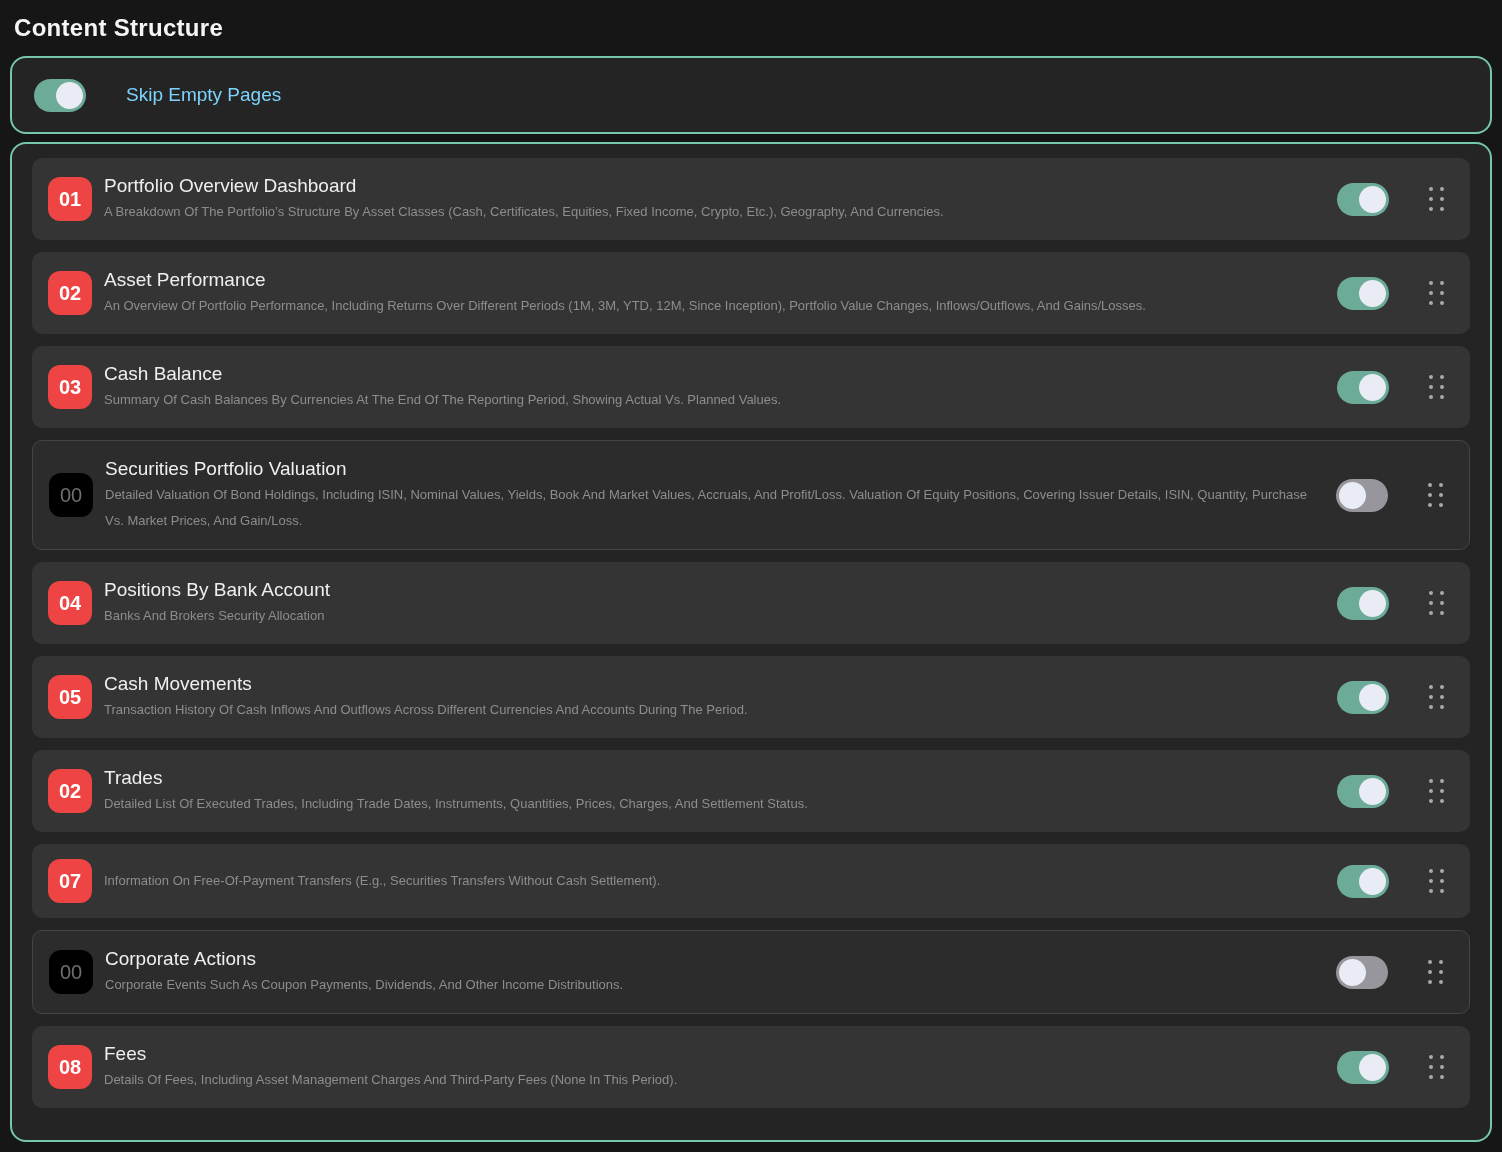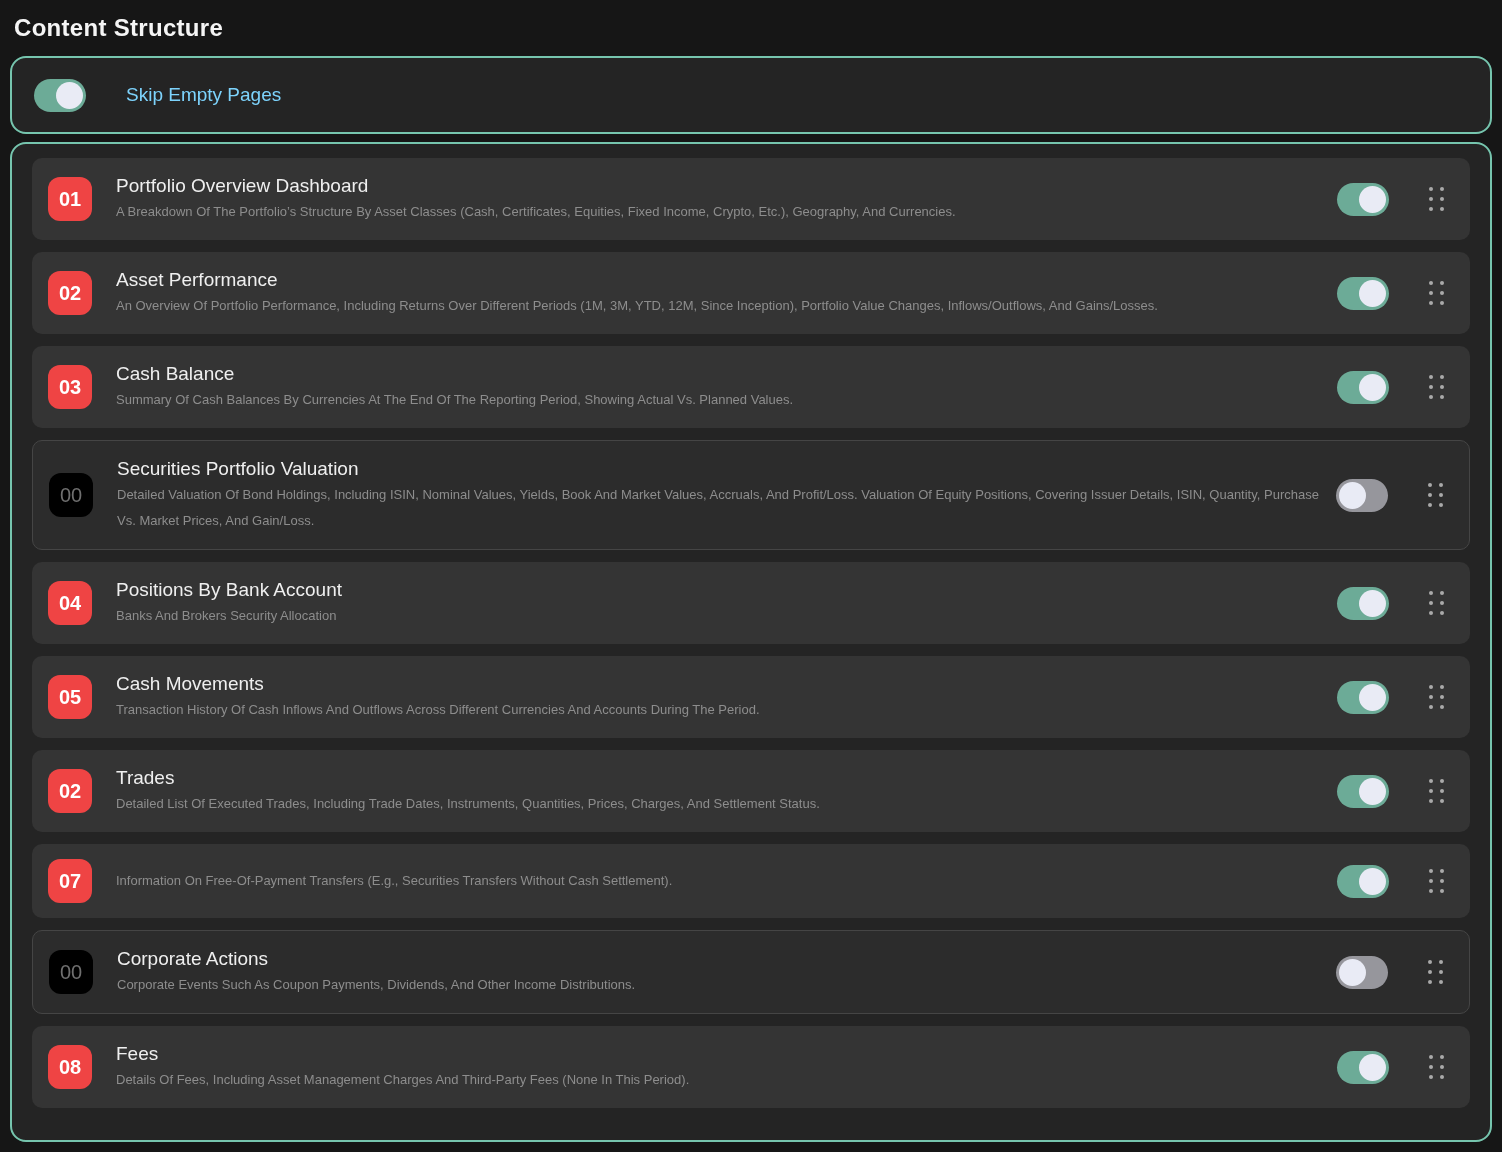--- a/index.html
+++ b/index.html
@@ -70,21 +70,21 @@
     align-self:center;
   }
   .row.off .num-badge {
     background:#000000;
     color:#6f6f6f;
     font-weight:400;
   }
   .content {
     flex:1;
     min-width:0;
-    margin:0 8px 0 24px;
+    margin:0 8px 0 12px;
   }
   .row-title {
     font-size:19px;
     line-height:26px;
     font-weight:500;
     color:#efefef;
   }
   .row-desc {
     font-size:13px;
     line-height:26px;

